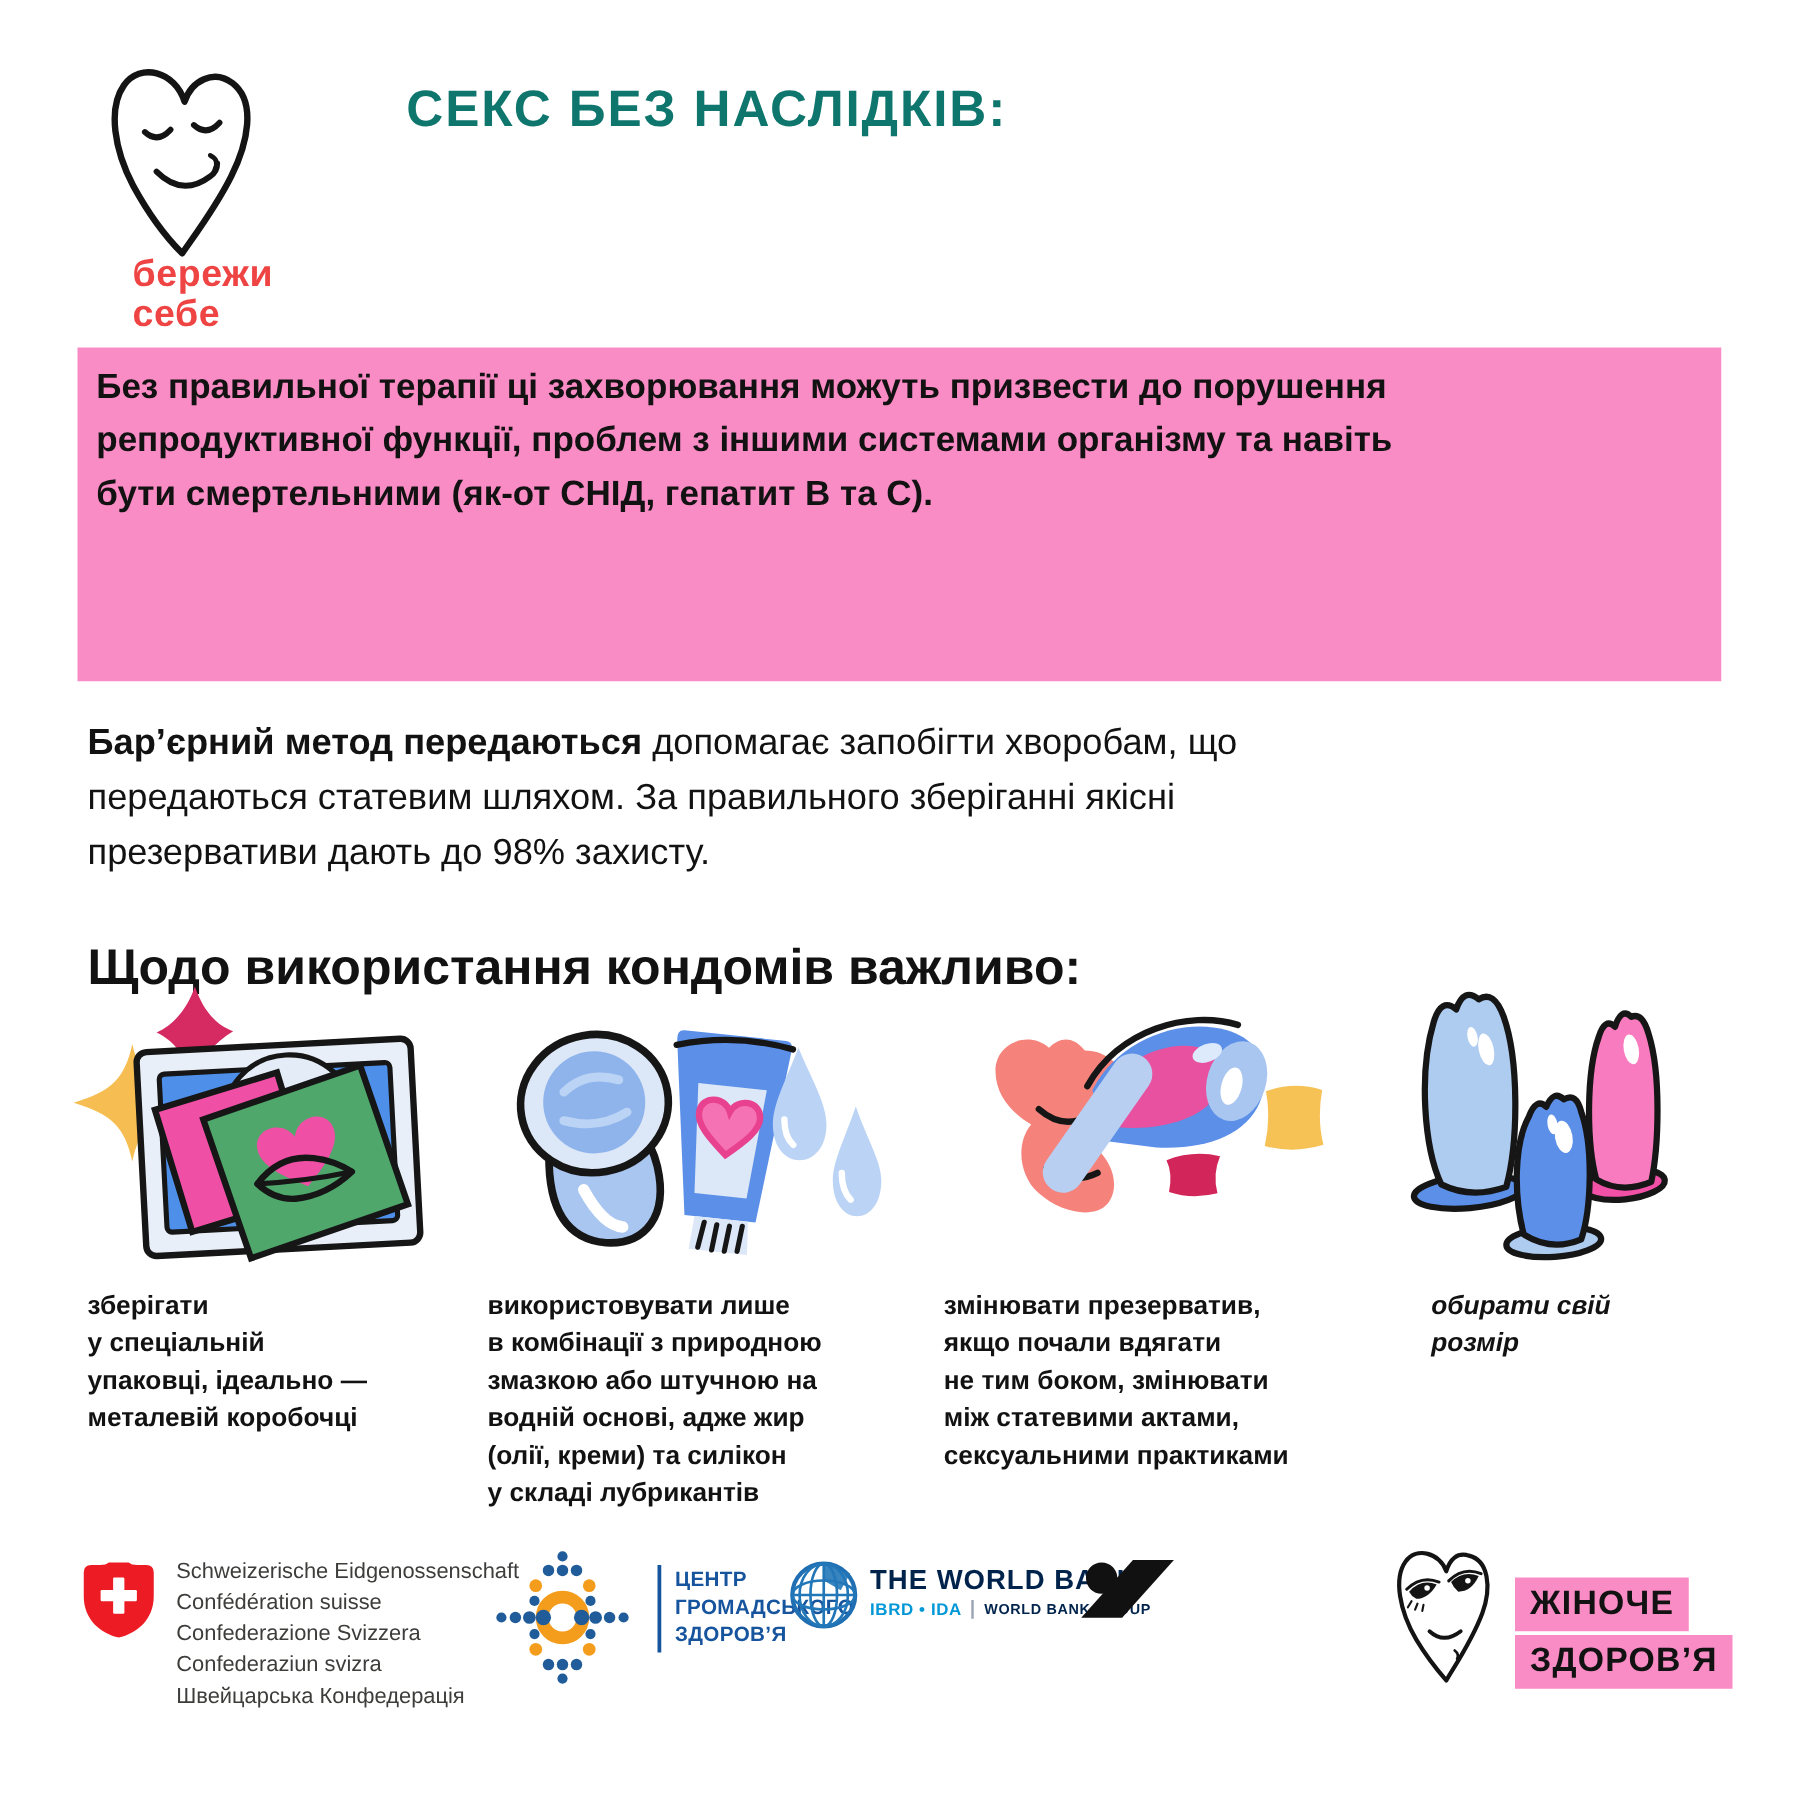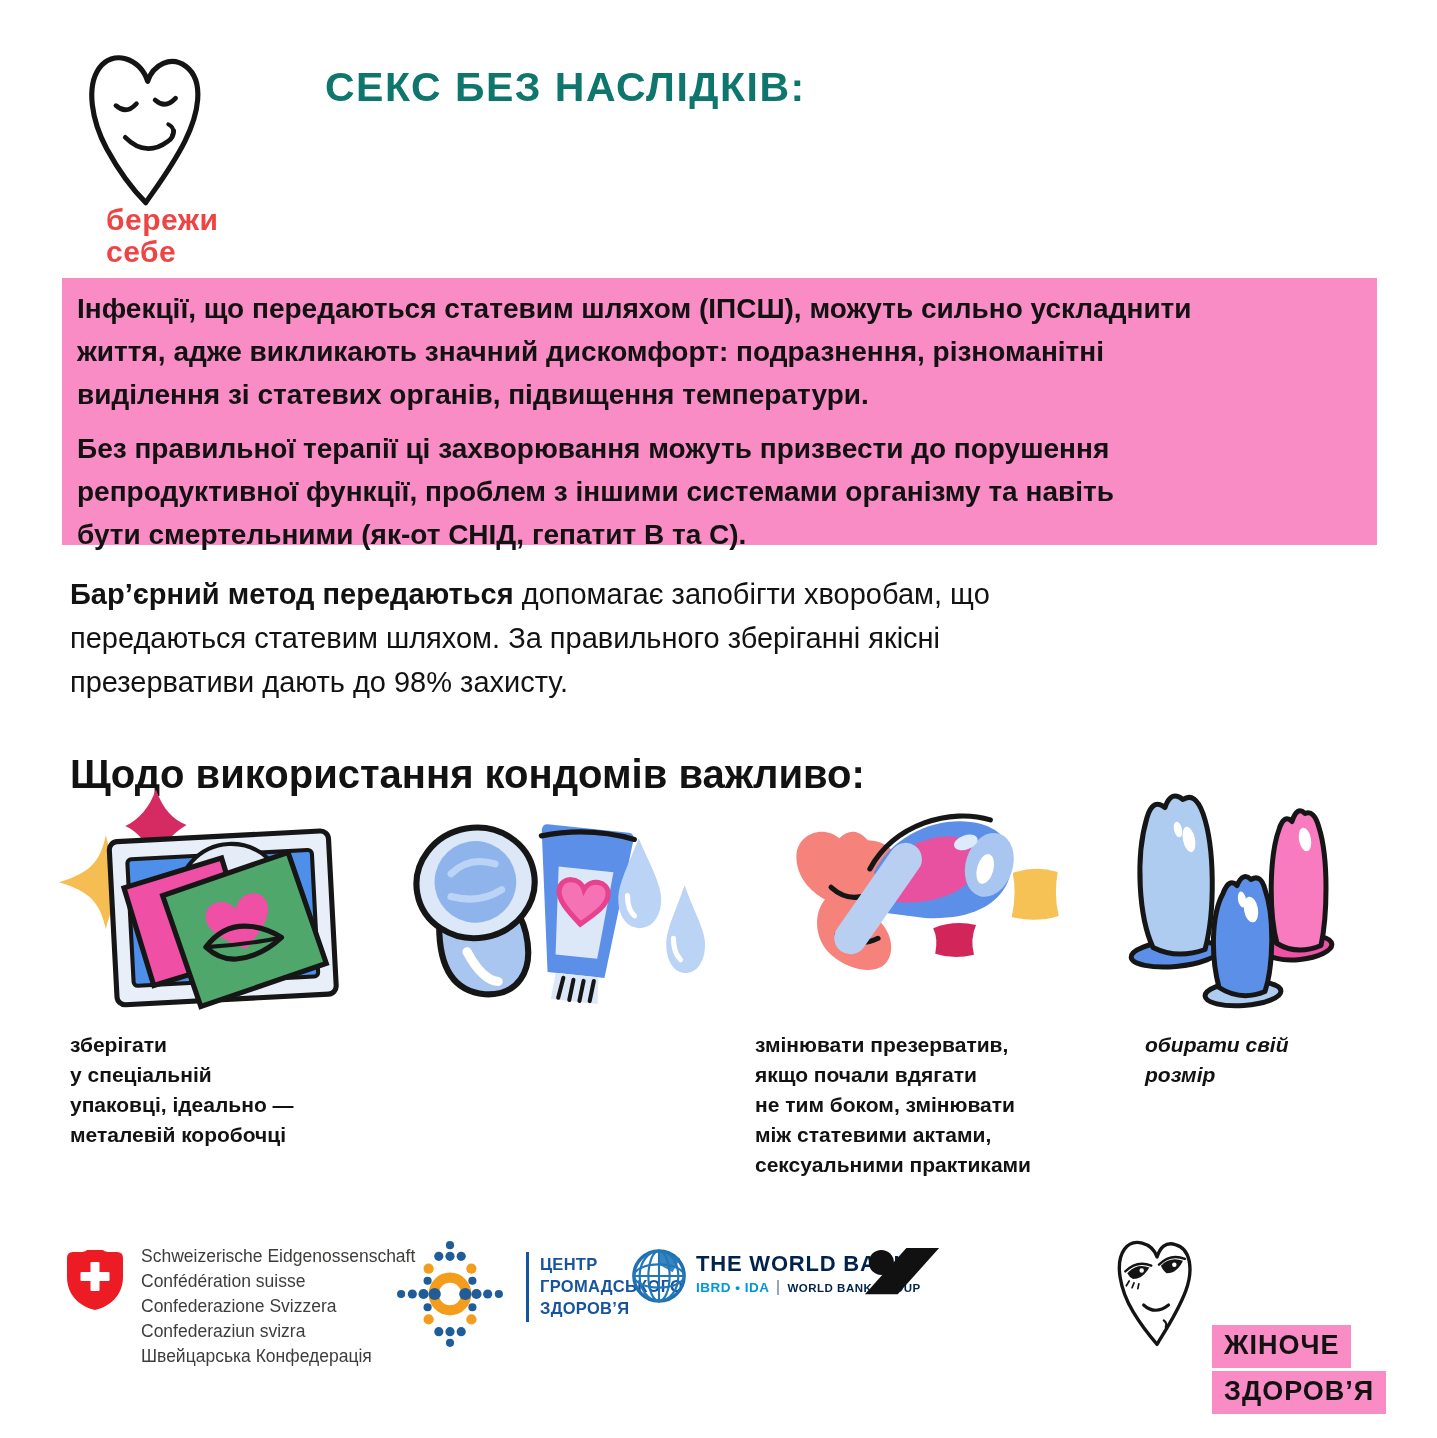--- a/index.html
+++ b/index.html
@@ -52,21 +52,21 @@
   .wb-text { position:absolute; left:696px; top:1251px; }
   .wb-title { font-size:22px; font-weight:700; color:#00234C; letter-spacing:0.8px; }
   .wb-sub { display:flex; align-items:center; margin-top:3px; }
   .wb-sub-left { font-size:13.5px; font-weight:700; color:#0097D7; letter-spacing:0.5px; }
   .wb-sub-divider { width:2px; height:15px; background:#9aa6b5; margin:0 8px; }
   .wb-sub-right { font-size:11.5px; font-weight:700; color:#00234C; letter-spacing:0.5px; }
 
   .seven-mark { position:absolute; left:862px; top:1248px; width:82px; height:53px; }
 
   .wh-heart { position:absolute; left:1110px; top:1232px; width:96px; height:122px; }
-  .wh-text { position:absolute; left:1212px; top:1325px; }
+  .wh-text { position:absolute; left:1212px; top:1262px; }
   .wh-line { display:table; background:#F98BC5; color:#121212; font-size:27px; font-weight:700;
              letter-spacing:1px; padding:5px 12px 7px 12px; }
   .wh-line + .wh-line { margin-top:3px; }
 </style>
 </head>
 <body>
 
 <div class="canvas">
 
   <div class="brand">
@@ -79,23 +79,20 @@
     </svg>
     <div class="brand-text">бережи
 себе</div>
   </div>
 
   <h1 class="title">
     <span>СЕКС БЕЗ НАСЛІДКІВ:</span><br>
   </h1>
 
   <div class="hl-box">
-    <p>Інфекції, що передаються статевим шляхом (ІПСШ), можуть сильно ускладнити
-життя, адже викликають значний дискомфорт: подразнення, різноманітні
-виділення зі статевих органів, підвищення температури.</p>
     <p>Без правильної терапії ці захворювання можуть призвести до порушення
 репродуктивної функції, проблем з іншими системами організму та навіть
 бути смертельними (як-от СНІД, гепатит B та C).</p>
   </div>
 
   <p class="barrier"><span class="lead">Бар’єрний метод передаються</span><span> допомагає запобігти хворобам, що
 передаються статевим шляхом. За правильного зберіганні якісні
 презервативи дають до 98% захисту.</span></p>
 
   <h2 class="section-heading">Щодо використання кондомів важливо:</h2>
@@ -139,20 +136,26 @@
         <path d="M177,112 C172,100 154,101 153,114 C152,124 163,134 177,146 C191,134 202,124 201,114 C200,101 182,100 177,112 Z" fill="#F573B4" stroke="#E8418F" stroke-width="5"></path>
         <path d="M130,64 Q175,50 221,58" fill="none" stroke="#161616" stroke-width="5" stroke-linecap="round"></path>
         <path d="M158,196 L200,196 L202,222 L156,222 Z" fill="#DCE7F7"></path>
         <path d="M166,200 L163,220 M176,201 L174,221 M186,201 L184,221 M196,200 L194,220" stroke="#161616" stroke-width="4" stroke-linecap="round"></path>
       </g>
       <path d="M232,62 C222,88 212,106 212,122 C212,140 222,150 233,150 C244,150 254,140 254,122 C254,106 243,88 232,62 Z" fill="#BBD4F5"></path>
       <path d="M221,118 Q221,132 228,138" fill="none" stroke="#ffffff" stroke-width="5" stroke-linecap="round"></path>
       <path d="M277,108 C268,134 259,151 259,166 C259,184 268,194 278,194 C288,194 297,184 297,166 C297,151 286,134 277,108 Z" fill="#BBD4F5"></path>
       <path d="M266,160 Q266,174 273,181" fill="none" stroke="#ffffff" stroke-width="5" stroke-linecap="round"></path>
     </svg>
+    <div class="caption">використовувати лише
+в комбінації з природною
+змазкою або штучною на
+водній основі, адже жир
+(олії, креми) та силікон
+у складі лубрикантів</div>
   </div>
 
   <div class="tip tip3">
     <svg viewBox="0 0 300 240">
       <path d="M66,62 C50,48 24,58 24,80 C24,100 38,114 52,122 C40,136 42,162 58,176 C76,192 102,196 112,184 C120,174 118,158 108,146 L96,130 C110,126 124,114 126,98 C128,78 112,64 94,64 C84,52 74,54 66,62 Z" fill="#F5837B"></path>
       <path d="M58,110 Q76,126 96,116" fill="none" stroke="#161616" stroke-width="5" stroke-linecap="round"></path>
       <path d="M64,156 Q84,170 104,160" fill="none" stroke="#161616" stroke-width="5" stroke-linecap="round"></path>
       <path d="M100,95 C120,55 170,38 205,48 C232,56 242,78 231,105 C220,130 190,142 150,140 L110,135 Z" fill="#5B8FE8"></path>
       <path d="M108,100 C122,70 160,55 185,62 C200,68 204,84 196,100 C186,118 150,128 118,124 Z" fill="#E8519F"></path>
       <ellipse cx="213" cy="88" rx="23" ry="32" transform="rotate(18 213 88)" fill="#A9C6F0"></ellipse>

